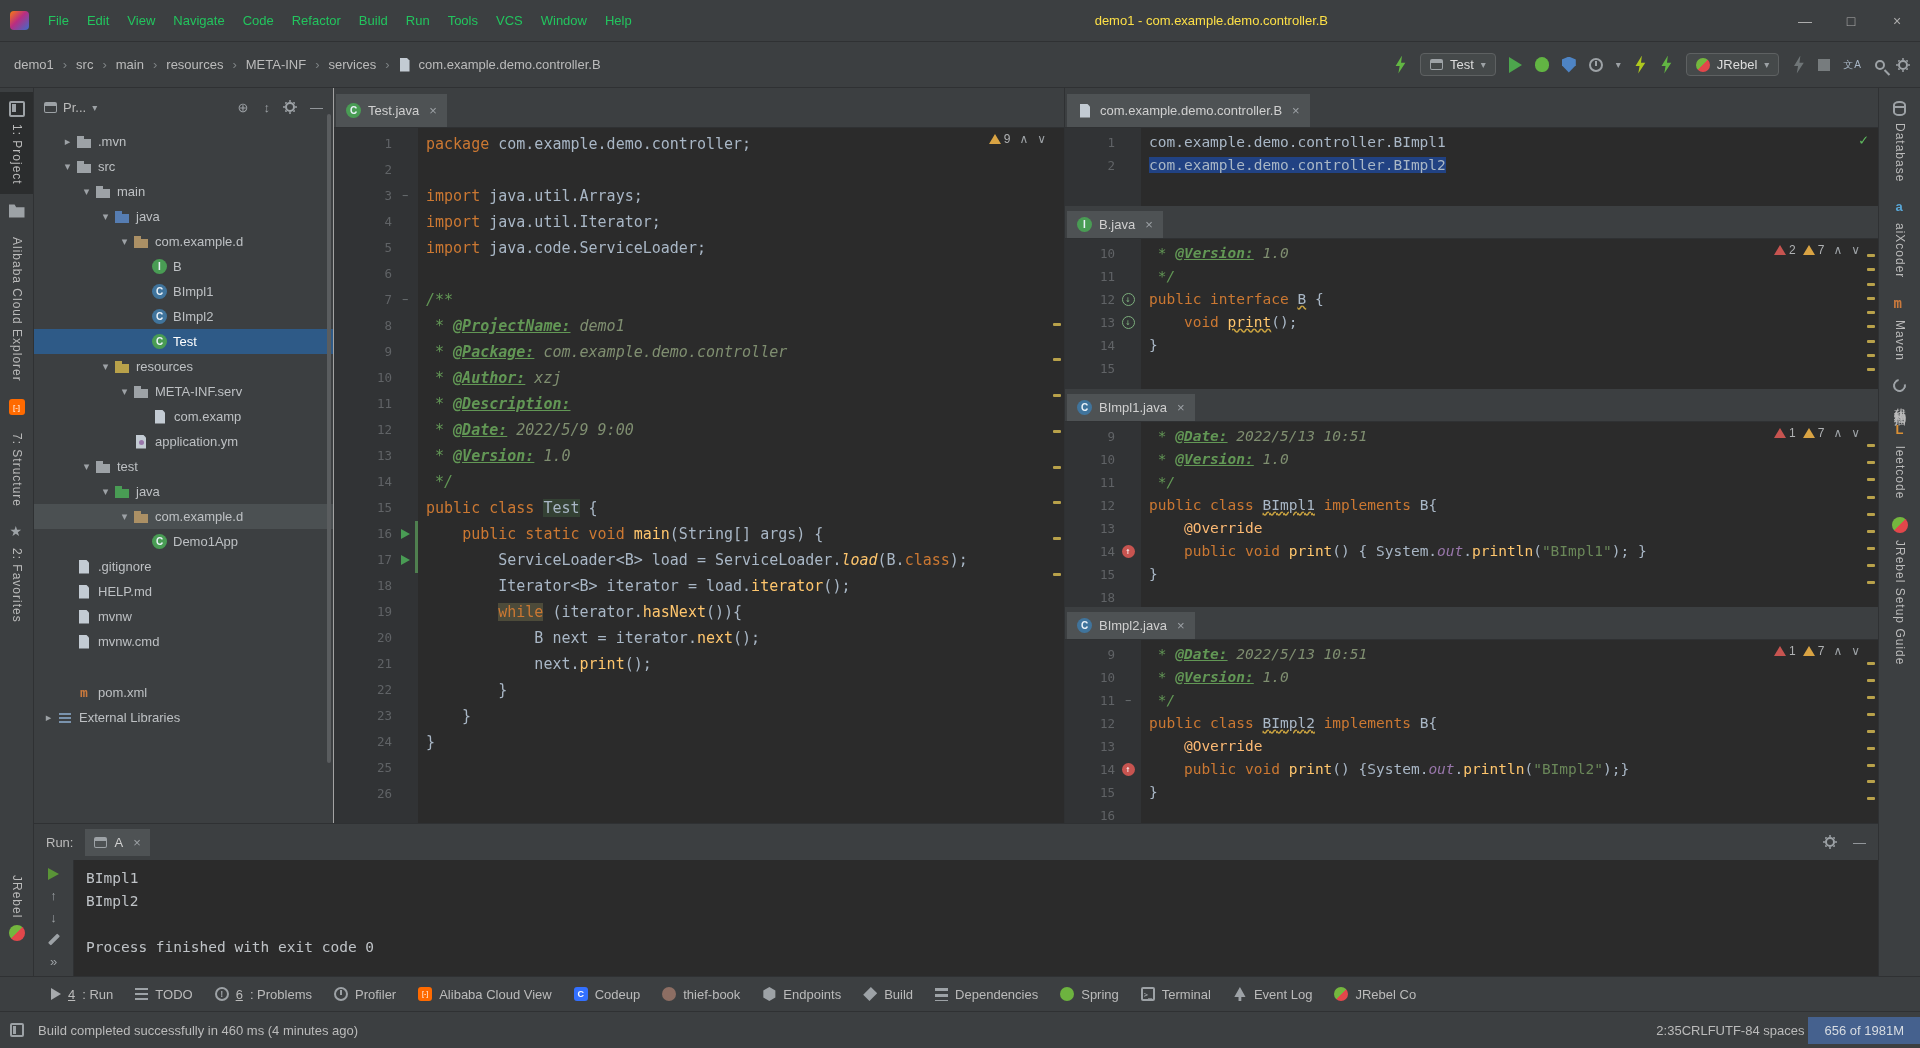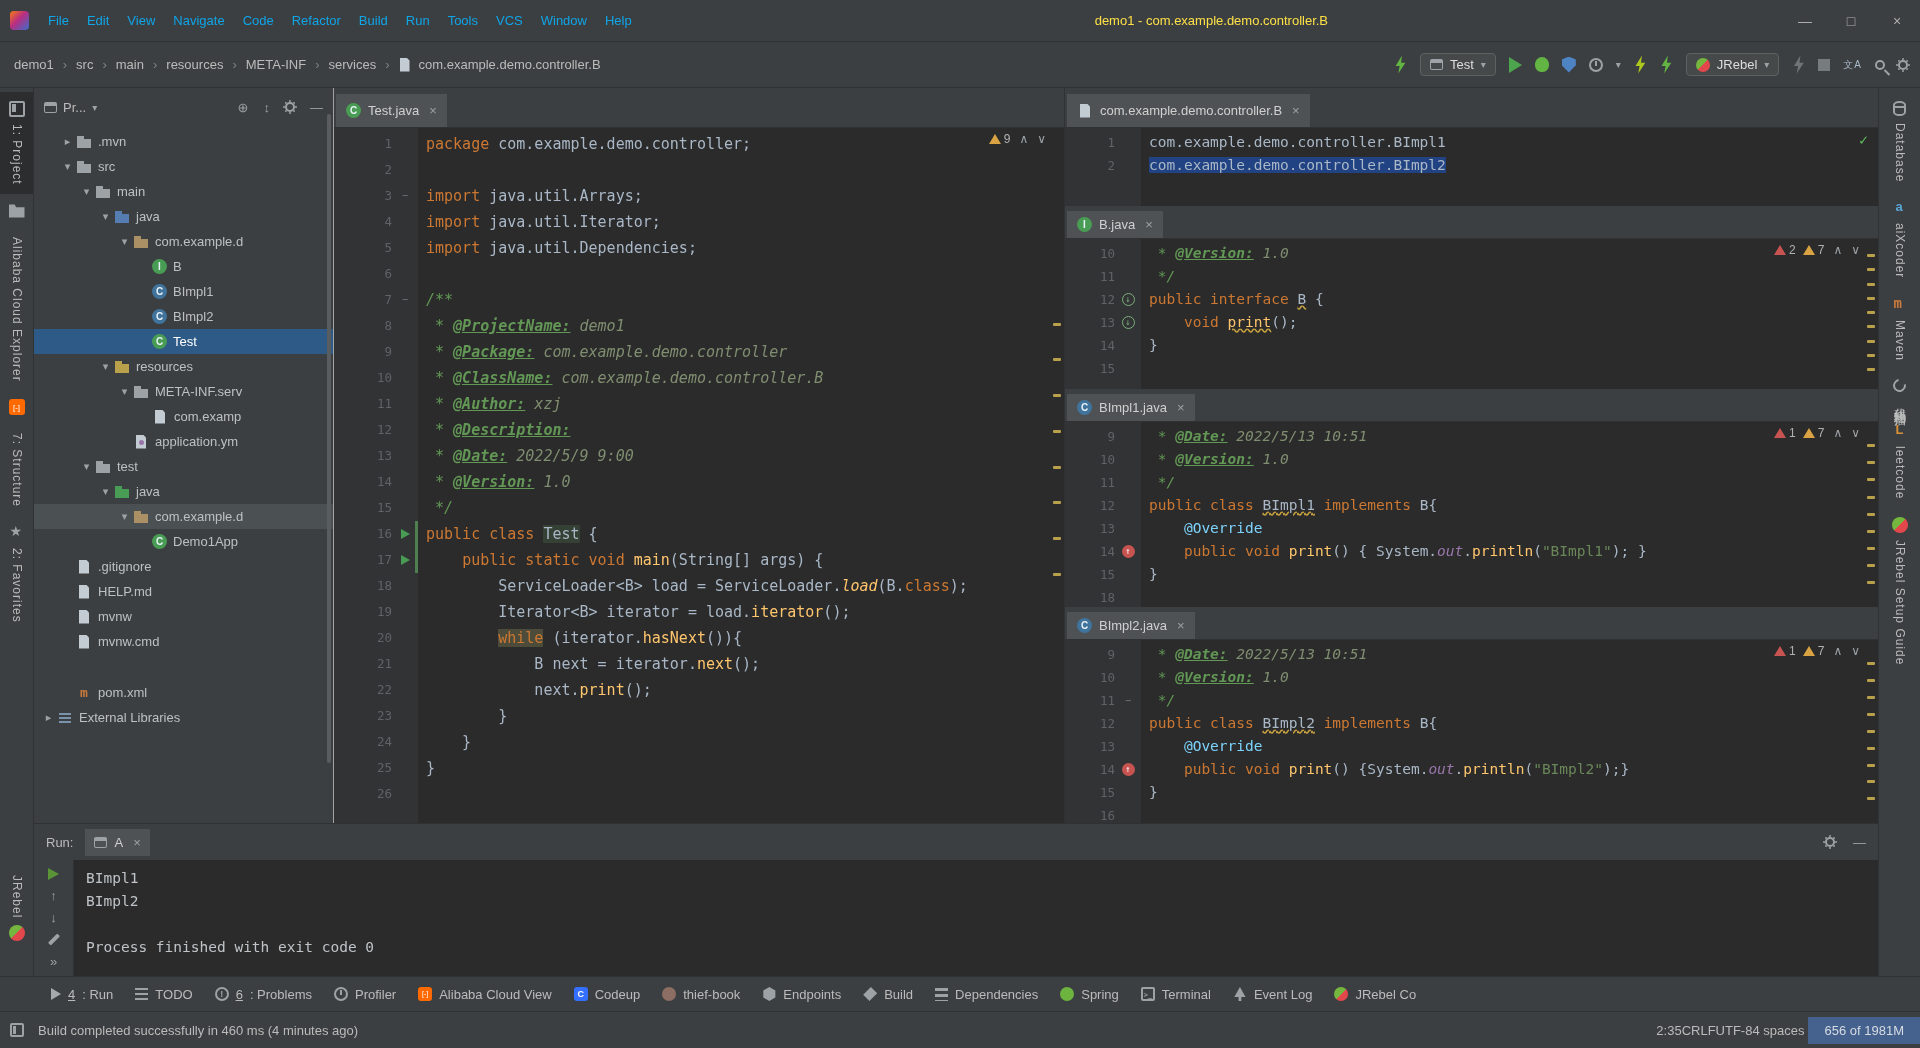--- a/index.html
+++ b/index.html
@@ -3,21 +3,21 @@
 <meta charset="utf-8">
 <style>
 *{margin:0;padding:0;box-sizing:border-box}
 html,body{width:1920px;height:1048px;overflow:hidden}
 body{background:#2b2b2b;font-family:"Liberation Sans",sans-serif;font-size:13px;color:#bbbbbb}
 .app{width:1920px;height:1048px;display:flex;flex-direction:column}
 
 .titlebar{height:42px;background:#3c3f41;border-bottom:1px solid #2f3133;display:flex;align-items:center;padding-left:10px;flex:none}
 .logo{width:19px;height:19px;border-radius:4px;background:linear-gradient(135deg,#f97a12,#b92d82 45%,#3b6ecb);margin-right:10px;flex:none}
 .menus{display:flex}
-.menu-item{padding:6px 9px;color:#0ea5e9}
+.menu-item{padding:6px 9px;color:#22c55e}
 .title-text{flex:1;text-align:center;color:#fde047;white-space:nowrap;overflow:hidden}
 .winbtns{display:flex;flex:none}
 .winbtns span{width:46px;height:42px;display:flex;align-items:center;justify-content:center;color:#adadad;font-size:14px}
 
 .navbar{height:46px;background:#3c3f41;border-bottom:1px solid #2f3133;display:flex;align-items:center;padding:0 12px;flex:none}
 .crumbs{display:flex;align-items:center;white-space:nowrap}
 .crumb{padding:3px 2px;color:#bbb}
 .crumb-sep{color:#7d8284;padding:0 7px}
 .crumb-file{display:flex;align-items:center;gap:6px;color:#bbb}
 .nav-right{margin-left:auto;display:flex;align-items:center;gap:13px;flex:none}
@@ -120,21 +120,21 @@
 .ed-sm .gline,.ed-sm .cline{height:23px;line-height:23px}
 .cline.sel .tk{background:#214283}
 .t-p{color:#a9b7c6}
 .t-k{color:#cc7832}
 .t-d{color:#629755;font-style:italic}
 .t-dt{color:#629755;font-style:italic;font-weight:bold;text-decoration:underline}
 .t-dv{color:#7f8e70;font-style:italic}
 .t-s{color:#6a8759}
 .t-m{color:#ffc66d}
 .t-sm{color:#ffc66d;font-style:italic}
-.t-a{color:#7dd3fc}
+.t-a{color:#fdba74}
 .t-f{color:#9876aa;font-style:italic}
 .t-hlT{background:#344134}
 .t-hlW{background:#4d4b3a}
 .t-wv{text-decoration:underline wavy #c9a23f}
 .insp{position:absolute;top:4px;right:18px;display:flex;align-items:center;gap:7px;color:#afb1b3;font-size:12px;font-family:"Liberation Sans",sans-serif}
 .tri{width:0;height:0;border-left:6px solid transparent;border-right:6px solid transparent;border-bottom:10px solid #d9a343;display:inline-block}
 .tri.err{border-bottom-color:#c75450}
 .insp .cnt{margin-left:-4px}
 .insp .nav{font-size:12px;color:#9da2a6;margin-left:2px}
 .edcheck{position:absolute;top:3px;right:10px;color:#5eb95e;font-size:15px;font-weight:bold}
@@ -542,26 +542,25 @@
                 <div class="gline">
                   <span class="gnum">26</span>
                   <span class="gico"></span>
                 </div>
               </div>
               <div class="code">
                 <div class="cline"><span class="tk t-k">package</span><span class="tk t-p"> com.example.demo.controller;</span></div>
                 <div class="cline"></div>
                 <div class="cline"><span class="tk t-k">import</span><span class="tk t-p"> java.util.Arrays;</span></div>
                 <div class="cline"><span class="tk t-k">import</span><span class="tk t-p"> java.util.Iterator;</span></div>
-                <div class="cline"><span class="tk t-k">import</span><span class="tk t-p"> java.util.Dependencies;</span></div>
+                <div class="cline"><span class="tk t-k">import</span><span class="tk t-p"> java.code.ServiceLoader;</span></div>
                 <div class="cline"></div>
                 <div class="cline"><span class="tk t-d">/**</span></div>
                 <div class="cline"><span class="tk t-d"> * </span><span class="tk t-dt">@ProjectName:</span><span class="tk t-dv"> demo1</span></div>
                 <div class="cline"><span class="tk t-d"> * </span><span class="tk t-dt">@Package:</span><span class="tk t-dv"> com.example.demo.controller</span></div>
-                <div class="cline"><span class="tk t-d"> * </span><span class="tk t-dt">@ClassName:</span><span class="tk t-dv"> com.example.demo.controller.B</span></div>
                 <div class="cline"><span class="tk t-d"> * </span><span class="tk t-dt">@Author:</span><span class="tk t-dv"> xzj</span></div>
                 <div class="cline"><span class="tk t-d"> * </span><span class="tk t-dt">@Description:</span></div>
                 <div class="cline"><span class="tk t-d"> * </span><span class="tk t-dt">@Date:</span><span class="tk t-dv"> 2022/5/9 9:00</span></div>
                 <div class="cline"><span class="tk t-d"> * </span><span class="tk t-dt">@Version:</span><span class="tk t-dv"> 1.0</span></div>
                 <div class="cline"><span class="tk t-d"> */</span></div>
                 <div class="cline"><span class="tk t-k">public class</span><span class="tk t-p"> </span><span class="tk t-p t-hlT">Test</span><span class="tk t-p"> {</span></div>
                 <div class="cline"><span class="tk t-p">    </span><span class="tk t-k">public static void</span><span class="tk t-p"> </span><span class="tk t-m">main</span><span class="tk t-p">(String[] args) {</span></div>
                 <div class="cline"><span class="tk t-p">        ServiceLoader&lt;B&gt; load = ServiceLoader.</span><span class="tk t-sm">load</span><span class="tk t-p">(B.</span><span class="tk t-k">class</span><span class="tk t-p">);</span></div>
                 <div class="cline"><span class="tk t-p">        Iterator&lt;B&gt; iterator = load.</span><span class="tk t-m">iterator</span><span class="tk t-p">();</span></div>
                 <div class="cline"><span class="tk t-p">        </span><span class="tk t-k t-hlW">while</span><span class="tk t-p"> (iterator.</span><span class="tk t-m">hasNext</span><span class="tk t-p">()){</span></div>

